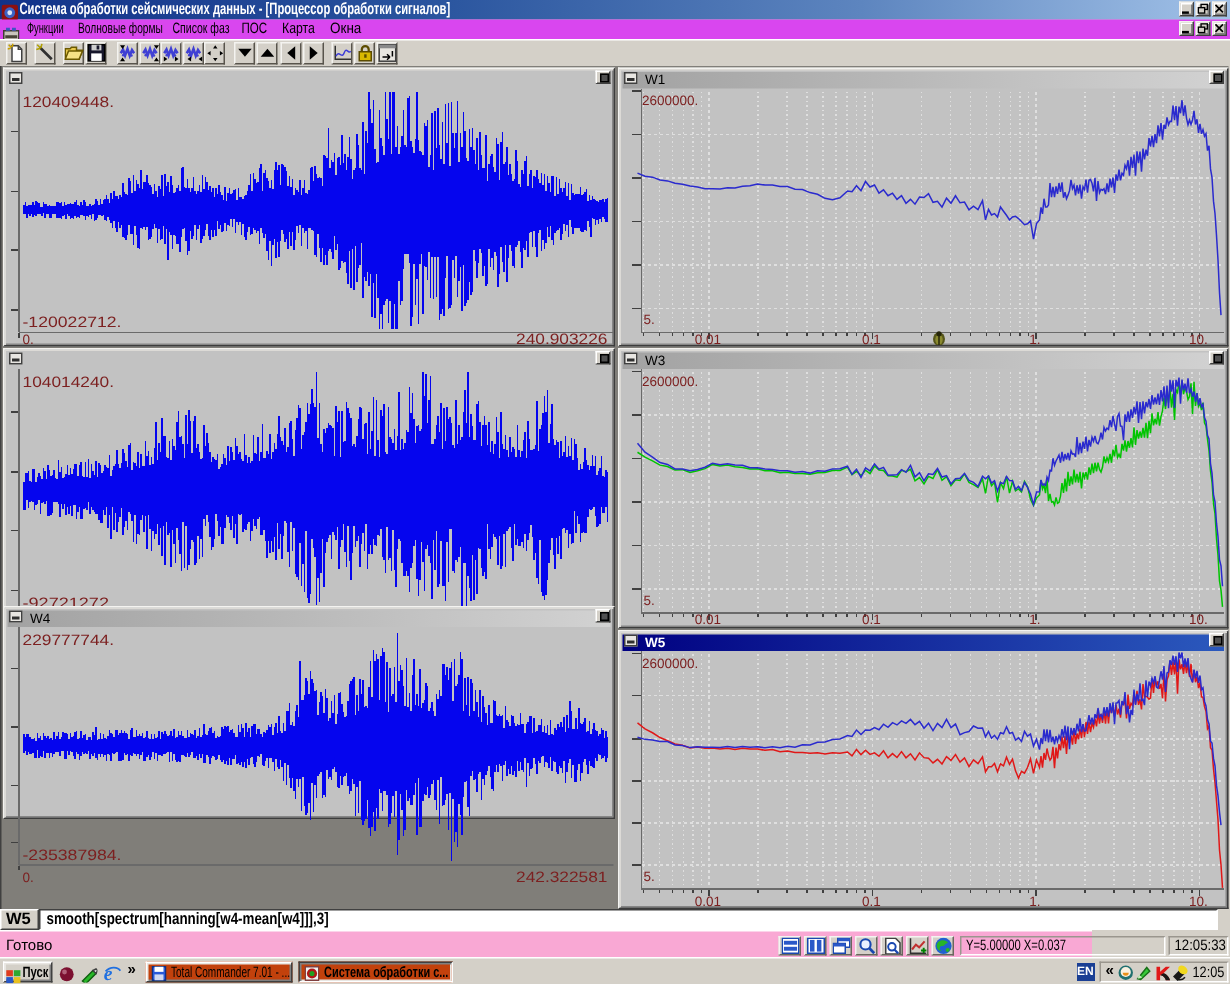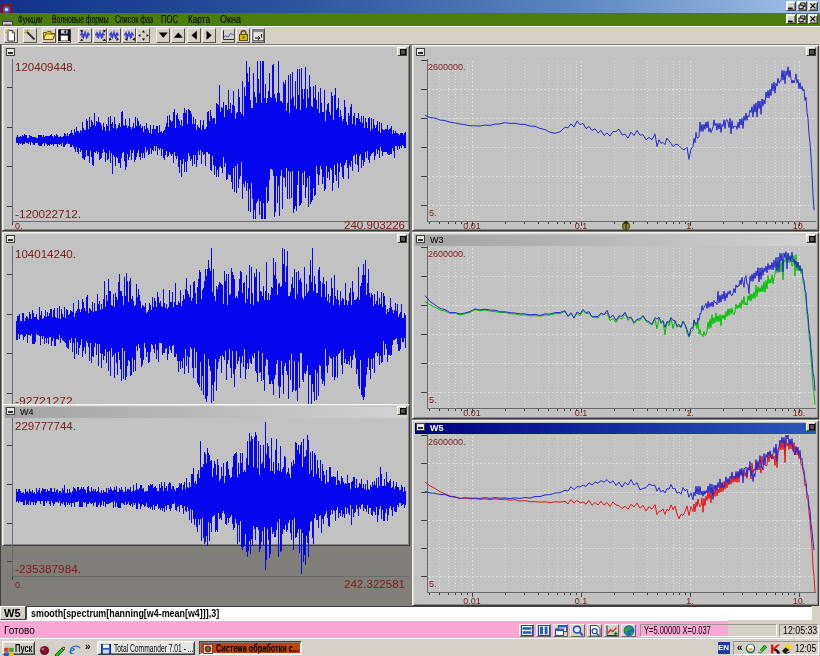--- a/index.html
+++ b/index.html
@@ -6,21 +6,21 @@
  font-family:"Liberation Sans",sans-serif}
 .abs{position:absolute}
 .cx{display:inline-block;transform-origin:0 0;white-space:nowrap}
 #screen{position:relative;width:820px;height:656px;background:#d4d0c8}
 #titlebar{left:0;top:0;width:820px;height:13px;
  background:linear-gradient(90deg,#123289 0%,#29549e 35%,#5d85bf 70%,#a2c2e8 100%)}
 #titlebar .txt{left:13px;top:0px;color:#fff;font-size:11px;font-weight:bold;line-height:13px}
 .capbtn{position:absolute;width:10px;height:10px;top:1px;background:#d4d0c8;
  border:1px solid;border-color:#f2f1ee #404040 #404040 #f2f1ee;
  box-shadow:inset 1px 1px 0 #fff,inset -1px -1px 0 #808080}
-#menubar{left:0;top:13px;width:820px;height:13px;background:#4d7c0f}
+#menubar{left:0;top:13px;width:820px;height:13px;background:#d946ef}
 #menubar .mi{position:absolute;top:0;font-size:10px;line-height:13px;color:#000}
 #toolbar{left:0;top:26px;width:820px;height:18px;background:#d4d0c8;
  border-top:1px solid #fff}
 .tbtn{position:absolute;top:1px;width:14px;height:15px;background:#d4d0c8;
  border:1px solid;border-color:#f4f3f0 #58544c #58544c #f4f3f0}
 #mdi{left:0;top:44px;width:820px;height:562px;background:#807e79;
  border-left:1px solid #404040;border-right:1px solid #d4d0c8}
 .panel{position:absolute;background:#c2c2c2;
  border:1px solid;border-color:#f4f3f0 #3c3c3c #3c3c3c #f4f3f0;
  box-shadow:inset 1px 1px 0 #dcdad6,inset -1px -1px 0 #868686}
@@ -49,41 +49,42 @@
 .sbtn{position:absolute;top:3px;width:15px;height:13px;background:#d4d0c8;
  border:1px solid;border-color:#f4f3f0 #6a665e #6a665e #f4f3f0}
 .spanel{position:absolute;top:3px;height:13px;border:1px solid;border-color:#9a968e #fff #fff #9a968e;
  font-size:10px;line-height:11px;padding:0 3px;white-space:nowrap}
 #taskbar{left:0;top:638px;width:820px;height:34px;background:#d4d0c8;border-top:1px solid #fff}
 #startbtn{position:absolute;left:2px;top:2px;width:33px;height:14px;background:#d4d0c8;
  border:1px solid;border-color:#fff #404040 #404040 #fff;
  box-shadow:inset 1px 1px 0 #e8e6e2,inset -1px -1px 0 #808080}
 #startbtn span{position:absolute;left:12px;top:1px;font-size:10px;font-weight:bold;line-height:12px;
  transform:scaleX(0.75);transform-origin:0 0}
-.taskbtn{position:absolute;top:2px;height:14px;background:#e5e5e5;
+.taskbtn{position:absolute;top:2px;height:14px;background:#c2410c;
  border:1px solid;border-color:#fff #404040 #404040 #fff;
  box-shadow:inset 1px 1px 0 #e8e6e2,inset -1px -1px 0 #808080;
  font-size:10px;line-height:12px;white-space:nowrap;overflow:hidden}
 .taskbtn.pressed{border-color:#404040 #fff #fff #404040;
  box-shadow:inset 1px 1px 0 #808080,inset -1px -1px 0 #e8e6e2;background:#c2410c;font-weight:bold}
 .taskbtn .ti{position:absolute;left:3px;top:2px;width:10px;height:10px}
 .taskbtn .tt{position:absolute;left:16px;top:1px;transform-origin:0 0}
 #tray{position:absolute;right:1px;top:2px;width:86px;height:14px;
  border:1px solid;border-color:#9a968e #fff #fff #9a968e;font-size:10px}
 #enbox{position:absolute;right:90px;top:3px;width:12px;height:12px;background:#1a3f94;
  color:#fff;font-size:8px;font-weight:bold;text-align:left;line-height:12px}
 </style></head>
 <body>
 <div id="screen">
 <div class="abs" id="titlebar">
  <div class="abs" style="left:1px;top:1px"><svg width="11" height="11" viewBox="0 0 11 11" xmlns="http://www.w3.org/2000/svg">
           <rect x="0" y="0" width="11" height="11" rx="2" fill="#8c1111"></rect>
           <circle cx="5.5" cy="5.5" r="3.6" fill="#3b62c4"></circle>
           <circle cx="5.5" cy="5.5" r="1.6" fill="#dfe6f5"></circle>
         </svg></div>
+ <div class="abs txt"><span class="cx" style="transform:scaleX(0.68)">Система обработки сейсмических данных - [Процессор обработки сигналов]</span></div>
  <div class="capbtn" style="left:786px;top:1px">
         <svg width="8" height="8" style="position:absolute;left:0;top:0">
           <rect x="1" y="5.6" width="4.6" height="1.6" fill="#000"></rect>
         </svg>
       </div>
       <div class="capbtn" style="left:797px;top:1px">
         <svg width="8" height="8" style="position:absolute;left:0;top:0">
           <rect x="2.7" y="0.9" width="4.2" height="3.4" fill="none" stroke="#000" stroke-width="0.9"></rect>
           <rect x="0.9" y="3.1" width="4.2" height="3.6" fill="#d4d0c8" stroke="#000" stroke-width="0.9"></rect>
         </svg>
@@ -245,20 +246,23 @@
             <path d="M11 77.7V83.7M12 75.9V83.7M13 78.2V86.2M14 77.7V83.6M15 77.4V84.8M16 77.8V83.8M17 75.9V85.6M18 77.4V84.5M19 74.7V84.8M20 75.7V83.4M21 76.2V83.9M22 78.7V83.7M23 78.7V85.0M24 75.8V83.0M25 76.7V86.1M26 77.0V83.4M27 78.4V83.9M28 77.6V86.2M29 78.1V86.2M30 78.1V83.8M31 78.5V83.7M32 78.5V83.7M33 75.5V86.0M34 75.5V86.5M35 76.0V86.5M36 75.6V86.7M37 78.2V84.9M38 75.8V84.3M39 77.8V87.0M40 77.0V83.9M41 76.9V85.0M42 76.6V86.8M43 76.8V86.3M44 76.9V87.1M45 75.7V84.7M46 74.5V86.1M47 77.4V85.4M48 78.1V86.5M49 75.9V84.5M50 77.4V84.5M51 74.6V85.1M52 75.8V87.5M53 78.3V85.0M54 78.3V85.5M55 76.9V84.6M56 78.0V87.3M57 77.6V83.9M58 76.9V88.1M59 73.8V87.7M60 74.8V86.2M61 77.4V84.5M62 73.6V84.2M63 77.0V85.1M64 74.6V84.6M65 73.7V87.8M66 71.3V88.1M67 73.5V85.7M68 76.1V87.6M69 69.8V89.7M70 73.4V92.7M71 68.4V88.2M72 71.5V93.1M73 71.7V95.4M74 73.8V88.7M75 71.3V92.8M76 72.4V90.9M77 62.9V99.1M78 69.0V99.5M79 70.6V100.9M80 71.1V97.6M81 59.5V90.8M82 61.6V96.9M83 69.7V97.1M84 57.6V104.4M85 68.3V91.5M86 60.9V97.9M87 63.4V106.3M88 66.3V107.0M89 54.3V93.0M90 67.3V93.5M91 62.1V92.0M92 62.5V94.6M93 57.6V92.6M94 62.7V101.1M95 64.2V100.2M96 65.9V99.2M97 70.6V93.8M98 63.6V90.3M99 68.1V93.3M100 72.0V103.1M101 64.7V93.9M102 66.9V101.1M103 57.7V100.0M104 71.6V91.5M105 57.0V103.6M106 65.3V93.6M107 62.5V114.5M108 68.8V95.6M109 58.1V97.8M110 64.5V107.0M111 69.5V97.8M112 69.2V98.6M113 66.2V103.8M114 64.1V103.5M115 68.1V109.0M116 53.0V98.9M117 52.3V93.7M118 65.7V93.1M119 66.6V101.8M120 60.1V110.9M121 66.4V108.1M122 69.0V94.7M123 66.6V100.5M124 58.7V98.4M125 68.3V91.3M126 70.1V100.7M127 68.1V93.8M128 64.2V91.3M129 68.7V103.1M130 57.6V100.6M131 67.2V98.2M132 58.9V94.2M133 62.4V90.6M134 67.4V98.0M135 64.7V101.2M136 68.7V94.1M137 66.5V99.2M138 72.5V94.0M139 66.5V98.5M140 70.3V88.4M141 64.4V93.4M142 68.8V90.8M143 70.8V95.6M144 74.1V95.0M145 65.6V89.4M146 74.9V95.2M147 69.8V91.1M148 66.2V91.5M149 70.2V86.8M150 69.5V92.4M151 67.4V87.0M152 66.7V96.1M153 74.4V89.1M154 66.3V90.8M155 72.6V89.3M156 72.3V97.4M157 73.6V90.2M158 71.7V98.8M159 71.3V100.7M160 68.3V95.8M161 64.4V92.4M162 56.9V97.8M163 68.3V97.3M164 56.2V93.3M165 60.6V94.5M166 62.7V96.5M167 62.2V94.9M168 53.3V103.5M169 50.3V93.1M170 68.6V96.5M171 56.4V99.5M172 54.1V97.2M173 59.7V108.2M174 61.9V114.3M175 66.2V101.4M176 61.3V118.4M177 67.3V104.5M178 54.0V100.1M179 48.8V113.2M180 54.4V102.6M181 51.3V112.5M182 64.6V101.6M183 50.3V94.0M184 50.7V96.7M185 52.0V102.1M186 55.3V100.4M187 65.2V106.9M188 58.3V95.7M189 65.4V104.9M190 60.2V95.7M191 70.7V107.8M192 66.3V100.7M193 67.5V91.7M194 68.8V96.3M195 61.2V91.3M196 71.0V105.3M197 66.3V93.3M198 61.2V96.2M199 69.8V95.1M200 70.3V106.7M201 67.6V93.2M202 52.7V92.8M203 52.1V94.6M204 61.7V94.7M205 51.4V110.9M206 57.2V112.1M207 59.9V97.3M208 59.1V106.4M209 59.4V115.6M210 65.1V106.5M211 44.1V117.9M212 45.1V110.7M213 46.1V117.8M214 26.4V108.4M215 52.8V107.1M216 47.6V109.2M217 49.3V113.6M218 42.8V98.2M219 57.5V107.8M220 46.0V103.8M221 45.5V121.1M222 51.3V119.9M223 31.3V114.8M224 49.5V116.4M225 43.9V115.6M226 54.1V122.7M227 45.7V130.3M228 32.2V108.6M229 46.9V133.3M230 60.1V106.7M231 54.3V134.0M232 53.0V105.0M233 30.4V129.1M234 37.6V119.5M235 52.8V117.4M236 54.6V103.1M237 22.2V139.8M238 57.3V125.4M239 28.1V128.2M240 36.6V122.4M241 2.0V131.6M242 13.8V123.5M243 23.0V152.2M244 7.7V129.9M245 40.5V152.8M246 49.4V123.9M247 49.0V139.6M248 14.1V160.0M249 32.8V150.6M250 38.2V160.0M251 44.4V144.2M252 2.0V141.6M253 20.4V140.1M254 33.9V156.3M255 2.0V141.7M256 43.9V160.0M257 2.0V160.0M258 2.0V143.5M259 39.1V160.0M260 25.0V160.0M261 43.9V128.2M262 38.9V144.1M263 31.7V141.6M264 14.4V120.6M265 37.7V110.0M266 38.8V110.3M267 6.0V110.5M268 4.9V116.5M269 35.2V158.3M270 39.3V152.5M271 42.9V117.0M272 33.9V144.0M273 2.0V127.3M274 34.0V157.1M275 41.6V116.8M276 42.1V110.5M277 44.0V150.2M278 23.3V118.3M279 25.3V118.8M280 20.7V127.7M281 52.2V108.9M282 44.1V139.8M283 16.3V112.4M284 54.4V140.1M285 14.7V112.5M286 39.7V138.9M287 13.1V112.4M288 37.7V154.4M289 46.9V150.4M290 22.1V147.1M291 50.2V151.5M292 10.3V126.2M293 36.2V111.7M294 9.8V147.0M295 51.4V146.1M296 9.2V144.0M297 29.6V114.4M298 39.9V126.0M299 29.7V111.8M300 8.2V139.3M301 48.7V128.4M302 29.5V119.1M303 38.9V148.3M304 15.5V117.4M305 28.0V144.7M306 46.5V142.9M307 48.3V141.1M308 27.2V129.0M309 39.0V137.4M310 26.4V135.6M311 40.9V107.4M312 50.4V114.7M313 33.0V126.2M314 54.2V116.3M315 29.0V107.0M316 44.3V109.9M317 53.1V125.0M318 52.7V118.3M319 31.1V131.7M320 61.9V130.4M321 50.5V106.8M322 45.0V119.2M323 43.5V112.8M324 52.6V121.1M325 55.6V109.2M326 32.7V111.4M327 36.8V132.2M328 60.9V123.8M329 35.9V105.7M330 29.0V115.6M331 50.5V122.4M332 49.2V104.3M333 38.8V129.1M334 57.7V112.8M335 50.5V104.2M336 56.7V108.3M337 61.7V118.2M338 60.2V119.7M339 40.7V105.7M340 48.1V104.3M341 63.4V101.4M342 65.9V109.1M343 54.0V119.5M344 56.7V106.2M345 48.4V107.8M346 45.1V101.7M347 65.2V112.4M348 57.1V96.6M349 54.1V95.8M350 66.3V105.4M351 58.5V94.7M352 58.9V105.7M353 54.3V112.5M354 60.2V96.5M355 62.8V94.5M356 56.6V108.6M357 64.2V101.2M358 57.0V107.1M359 68.5V102.9M360 58.6V92.5M361 63.3V98.7M362 68.8V91.8M363 58.6V100.7M364 58.0V104.4M365 71.7V96.6M366 58.9V95.3M367 70.2V94.4M368 60.2V93.3M369 66.0V100.8M370 69.3V97.2M371 66.1V90.2M372 62.3V95.0M373 71.8V91.2M374 63.1V98.9M375 74.2V87.8M376 63.8V92.0M377 69.8V97.0M378 71.0V92.8M379 70.5V92.8M380 70.4V93.1M381 70.2V92.7M382 65.9V95.2M383 71.3V95.8M384 70.3V95.6M385 69.1V94.5M386 67.0V95.0M387 75.2V88.6M388 71.0V92.1M389 74.3V98.9M390 71.9V86.6M391 73.7V87.2M392 74.2V90.9M393 75.1V87.4M394 75.5V90.3M395 74.3V86.8M396 74.1V88.9M397 73.5V85.5M398 75.5V86.7M399 73.6V89.1M400 72.8V88.7" stroke="#0505ee" stroke-width="1" fill="none"></path>
             <text x="10" y="12" font-family="Liberation Sans, sans-serif" font-size="10" fill="#7c2020" textLength="61" lengthAdjust="spacingAndGlyphs">120409448.</text>
             <text x="10" y="159" font-family="Liberation Sans, sans-serif" font-size="10" fill="#7c2020" textLength="66" lengthAdjust="spacingAndGlyphs">-120022712.</text>
             <text x="10" y="170" font-family="Liberation Sans, sans-serif" font-size="9" fill="#7c2020">0.</text>
             <text x="400" y="170" text-anchor="end" font-family="Liberation Sans, sans-serif" font-size="10" fill="#7c2020" textLength="61" lengthAdjust="spacingAndGlyphs">240.903226</text>
           </svg>
         </div>
       </div>
       <div class="panel" style="left:411px;top:1px;width:407px;height:186px">
         <div class="sysico"></div>
+        <div class="ptitle">
+          <span class="pt">W1</span>
+        </div>
         <div class="maxbtn"></div>
         <div class="pcontent" style="width:403px;height:171px">
           <svg width="403" height="171" xmlns="http://www.w3.org/2000/svg" style="position:absolute;left:0;top:0">
             <g shape-rendering="crispEdges">
               <path d="M57.5 2V162" stroke="#dfdfdf" stroke-dasharray="2,2"></path>
               <path d="M166.5 2V162" stroke="#dfdfdf" stroke-dasharray="2,2"></path>
               <path d="M275.5 2V162" stroke="#dfdfdf" stroke-dasharray="2,2"></path>
               <path d="M384.5 2V162" stroke="#dfdfdf" stroke-dasharray="2,2"></path>
               <path d="M14.1 2V162" stroke="#dfdfdf" stroke-dasharray="1,2"></path>
               <path d="M24.7 2V162" stroke="#dfdfdf" stroke-dasharray="1,2"></path>

